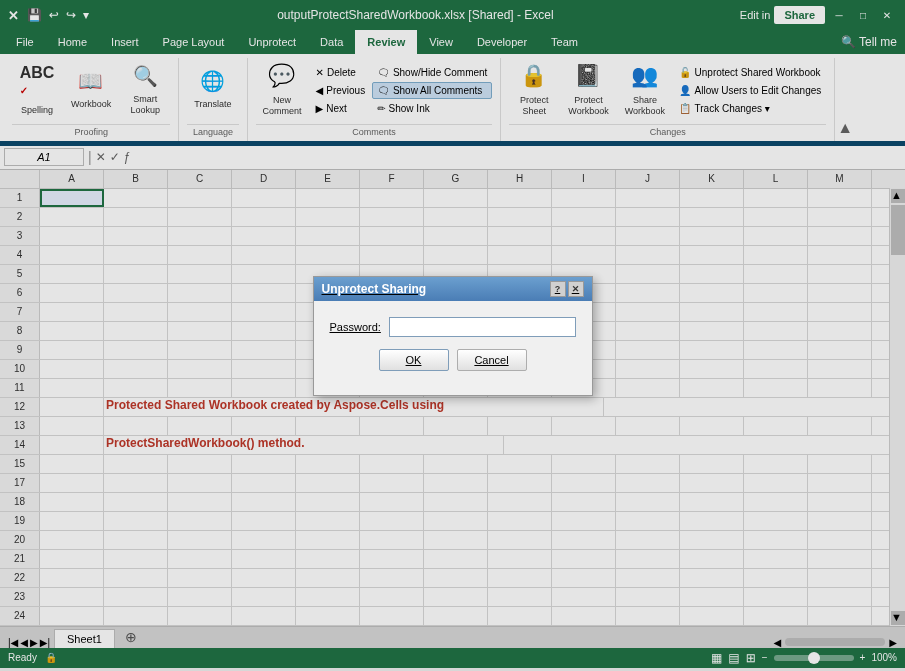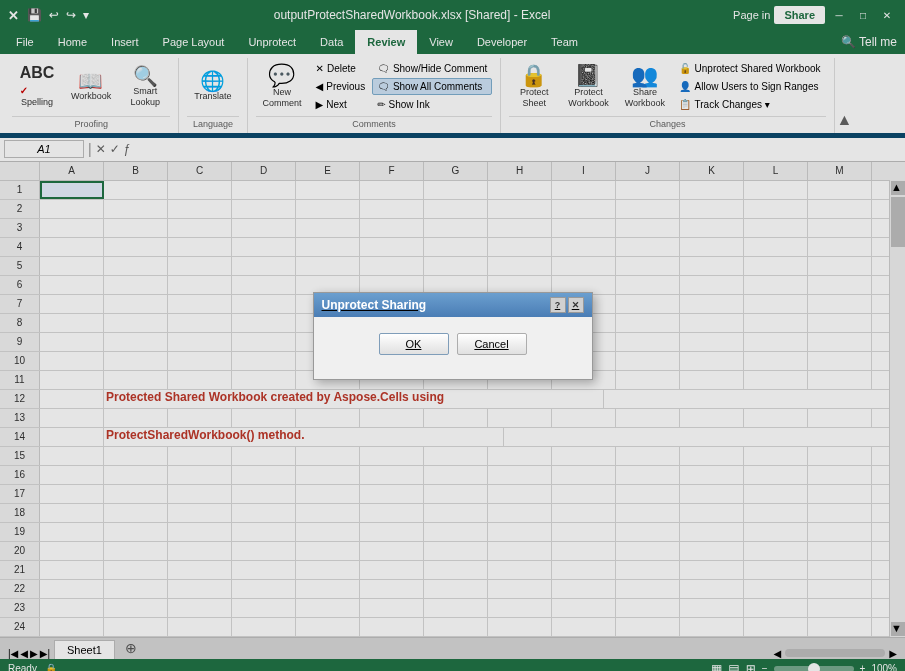--- a/index.html
+++ b/index.html
@@ -32,21 +32,21 @@
     .ribbon-tab.active { background: #ffffff; color: #217346; font-weight: 600; }
 
     .ribbon-content { background: #ffffff; display: flex; padding: 4px 4px 0; align-items: stretch; }
     .ribbon-group { display: flex; flex-direction: column; align-items: center; border-right: 1px solid #e0e0e0; padding: 2px 8px 2px; min-width: 60px; }
     .ribbon-group-label { font-size: 9px; color: #666; margin-top: 2px; padding: 2px 0; border-top: 1px solid #e0e0e0; width: 100%; text-align: center; }
     .ribbon-group-items { display: flex; flex: 1; align-items: center; gap: 2px; }
 
     .ribbon-btn-large {
       display: flex; flex-direction: column; align-items: center; justify-content: flex-start;
       padding: 4px 6px; cursor: pointer; border: 1px solid transparent; border-radius: 2px;
-      min-width: 50px; gap: 0;
+      min-width: 50px; gap: 8px;
     }
     .ribbon-btn-large .icon { font-size: 22px; line-height: 1; }
     .ribbon-btn-large .label { font-size: 9px; text-align: center; line-height: 1.2; color: #333; }
 
     .ribbon-btn-small {
       display: flex; align-items: center; padding: 2px 4px; cursor: pointer; border: 1px solid transparent;
       border-radius: 2px; gap: 3px; font-size: 10px; white-space: nowrap;
     }
 
     .ribbon-stack { display: flex; flex-direction: column; gap: 1px; justify-content: center; }
@@ -169,21 +169,21 @@
     <span style="background:#white;color:white;font-weight:bold;font-size:13px;">✕</span>
     <div class="qat">
       <span class="qat-btn">💾</span>
       <span class="qat-btn">↩</span>
       <span class="qat-btn">↪</span>
       <span class="qat-btn">▾</span>
     </div>
   </div>
   <div class="title-bar-center">outputProtectSharedWorkbook.xlsx [Shared] - Excel</div>
   <div class="title-bar-right">
-    <span class="signin">Page in</span>
+    <span class="signin">Edit in</span>
     <button class="share-btn">Share</button>
     <span class="win-btn">─</span>
     <span class="win-btn">□</span>
     <span class="win-btn close">✕</span>
   </div>
 </div>
 
 <div class="ribbon">
   <div class="ribbon-tabs">
     <div class="ribbon-tab">File</div>
@@ -283,21 +283,21 @@
           <div class="icon" style="font-size:22px;">👥</div>
           <div class="label">Share<br>Workbook</div>
         </div>
         <div class="ribbon-stack">
           <div class="ribbon-btn-small">
             <span>🔓</span>
             <span>Unprotect Shared Workbook</span>
           </div>
           <div class="ribbon-btn-small">
             <span>👤</span>
-            <span>Allow Users to Sign Ranges</span>
+            <span>Allow Users to Edit Changes</span>
           </div>
           <div class="ribbon-btn-small">
             <span>📋</span>
             <span>Track Changes ▾</span>
           </div>
         </div>
       </div>
       <div class="ribbon-group-label">Changes</div>
     </div>
 
@@ -550,36 +550,20 @@
       <div class="cell col-F"></div>
       <div class="cell col-G"></div>
       <div class="cell col-H"></div>
       <div class="cell col-I"></div>
       <div class="cell col-J"></div>
       <div class="cell col-K"></div>
       <div class="cell col-L"></div>
       <div class="cell col-M"></div>
     </div>
     <div class="grid-row">
-      <div class="row-num">16</div>
-      <div class="cell col-A"></div>
-      <div class="cell col-B"></div>
-      <div class="cell col-C"></div>
-      <div class="cell col-D"></div>
-      <div class="cell col-E"></div>
-      <div class="cell col-F"></div>
-      <div class="cell col-G"></div>
-      <div class="cell col-H"></div>
-      <div class="cell col-I"></div>
-      <div class="cell col-J"></div>
-      <div class="cell col-K"></div>
-      <div class="cell col-L"></div>
-      <div class="cell col-M"></div>
-    </div>
-    <div class="grid-row">
       <div class="row-num">17</div>
       <div class="cell col-A"></div>
       <div class="cell col-B"></div>
       <div class="cell col-C"></div>
       <div class="cell col-D"></div>
       <div class="cell col-E"></div>
       <div class="cell col-F"></div>
       <div class="cell col-G"></div>
       <div class="cell col-H"></div>
       <div class="cell col-I"></div>
@@ -748,19 +732,23 @@
 <div class="dialog-overlay">
   <div class="dialog">
     <div class="dialog-title-bar">
       <span>Unprotect Sharing</span>
       <div class="dialog-title-icons">
         <div class="dialog-icon-btn">?</div>
         <div class="dialog-icon-btn">✕</div>
       </div>
     </div>
     <div class="dialog-body">
+      <div class="dialog-row">
+        <label class="dialog-label">Password:</label>
+        <input type="password" class="dialog-input" style="">
+      </div>
       <div class="dialog-buttons">
         <button class="dialog-btn default">OK</button>
         <button class="dialog-btn">Cancel</button>
       </div>
     </div>
   </div>
 </div>
 
 </body></html>

